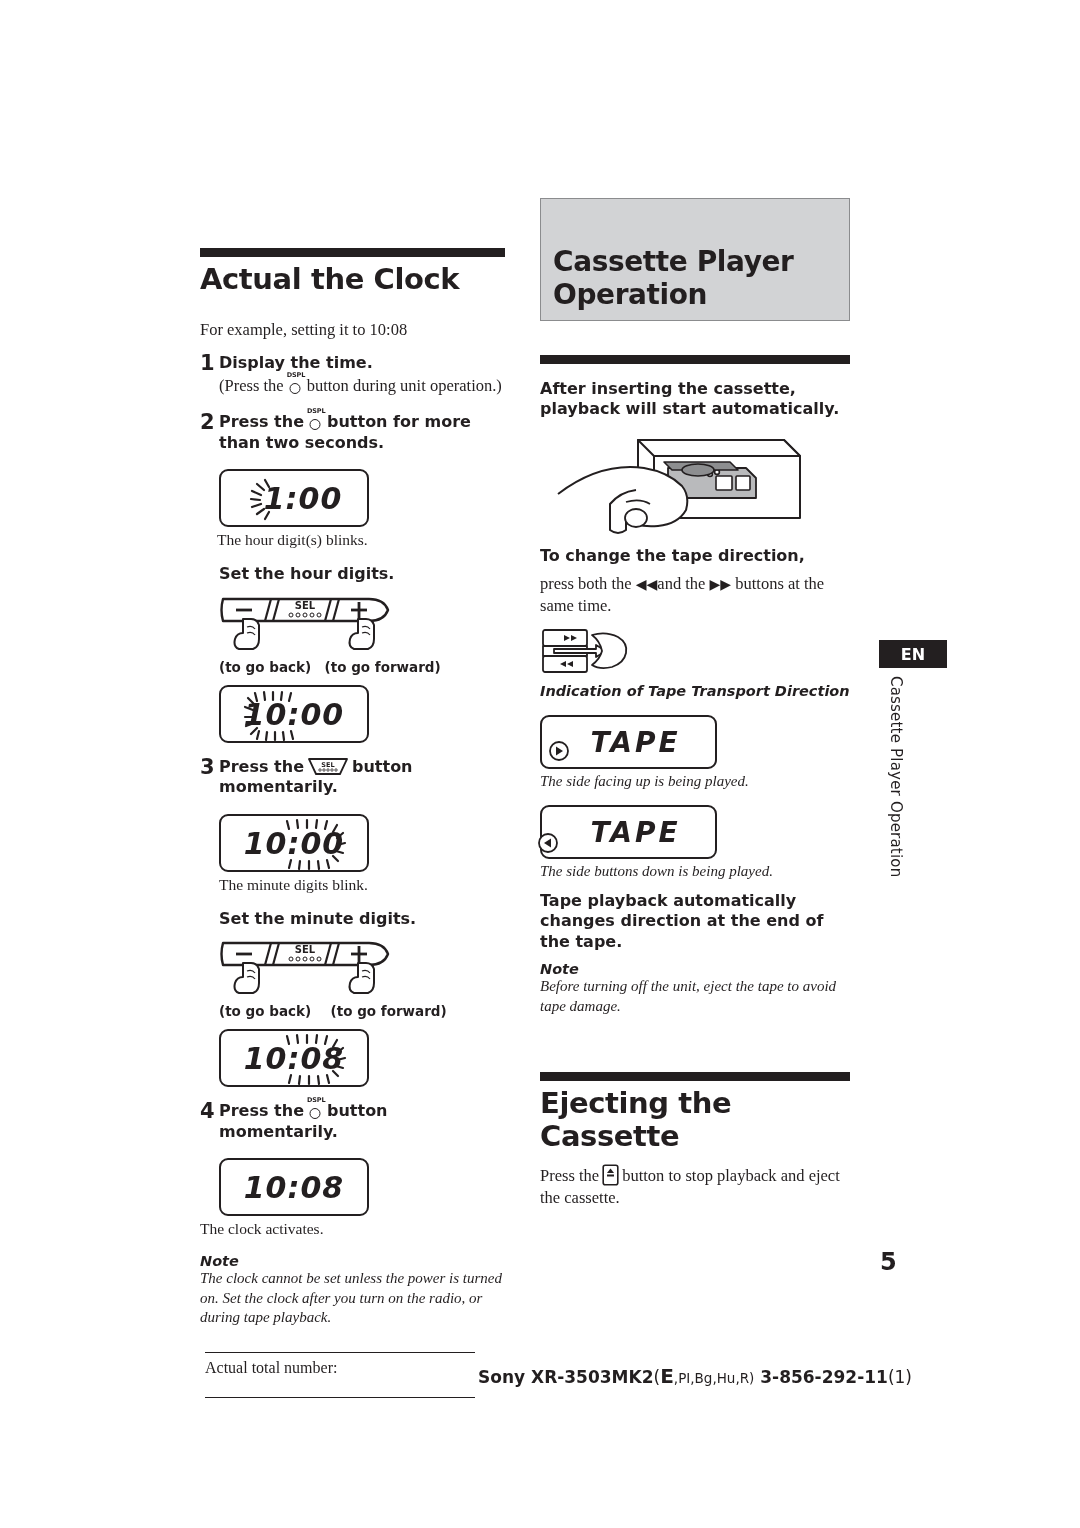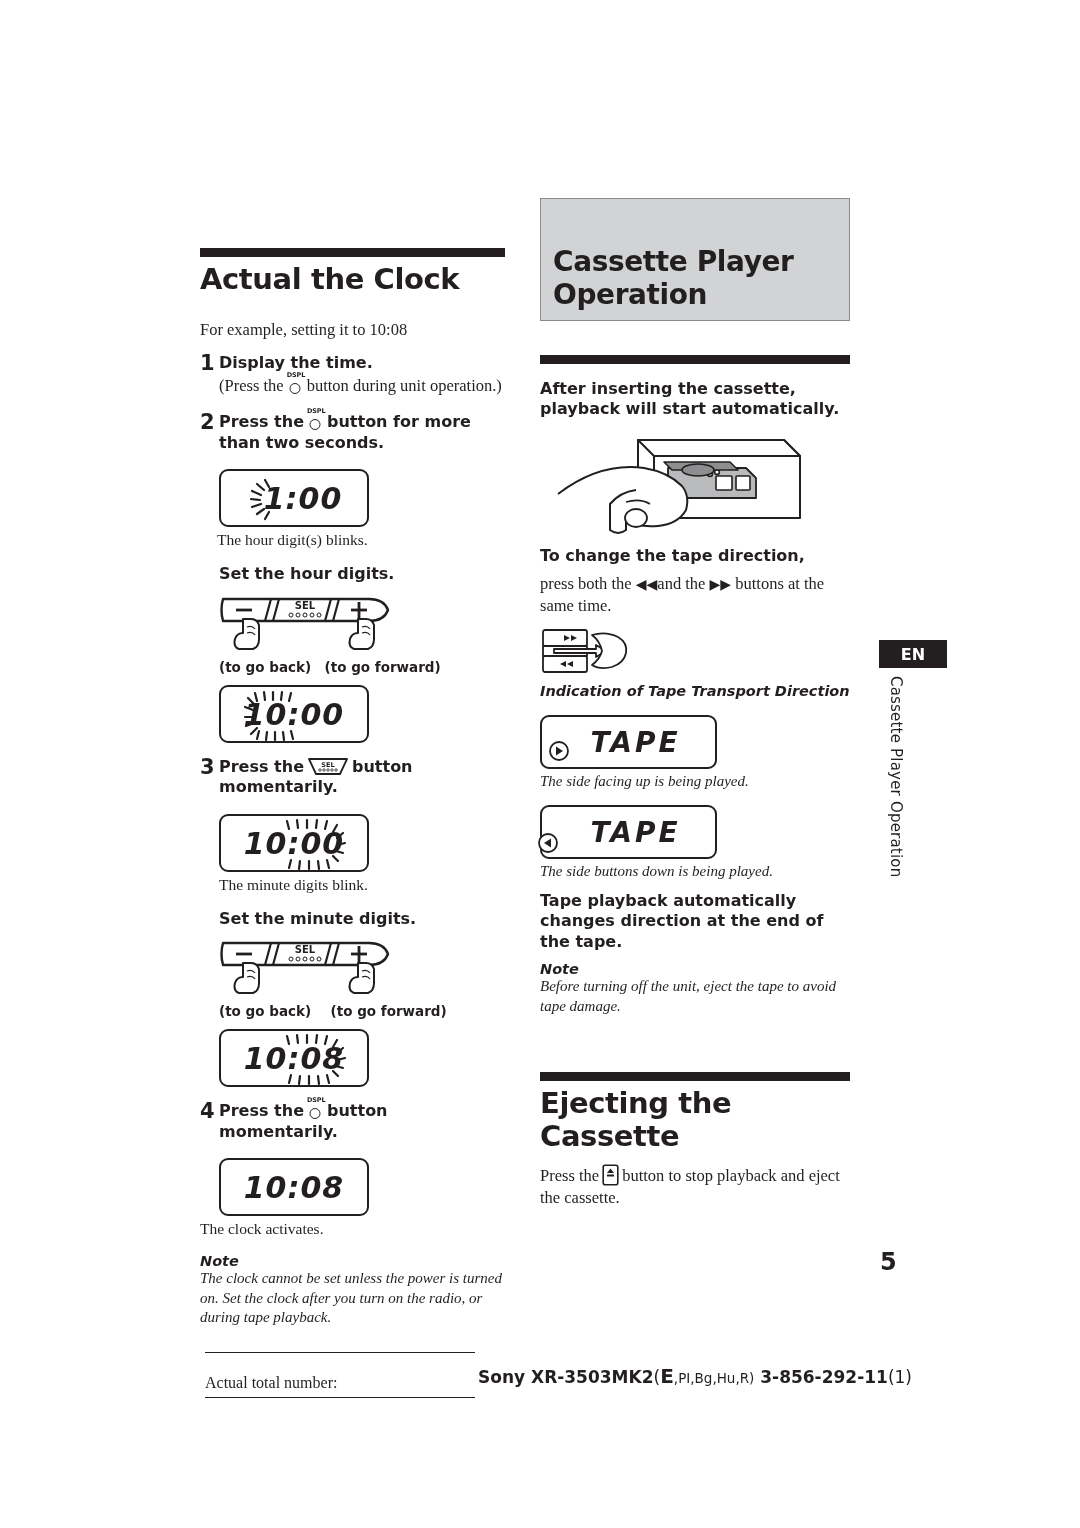--- a/index.html
+++ b/index.html
@@ -271,21 +271,21 @@
     top: 0;
     width: 270px;
     height: 46px;
     border-top: 1.4px solid #231f20;
     border-bottom: 1.4px solid #231f20;
     box-sizing: border-box;
   }
   #footer-label {
     position: absolute;
     left: 205px;
-    top: 22px;
+    top: 7px;
     font-family: "Liberation Serif", serif;
     font-size: 16px;
     color: #231f20;
   }
   #footer-model {
     position: absolute;
     left: 478px;
     top: 12px;
     font-family: "DejaVu Sans", sans-serif;
     font-size: 17px;

